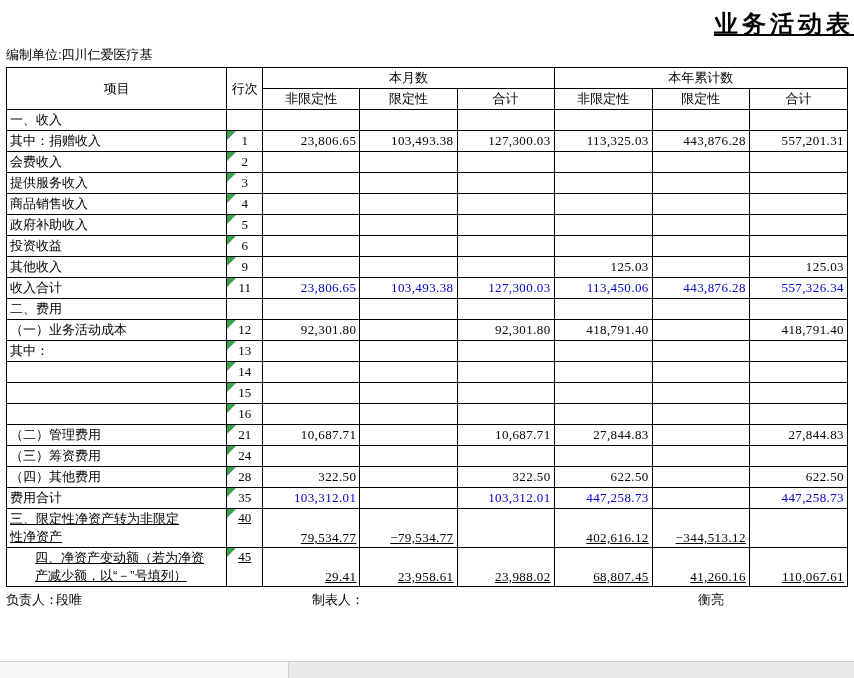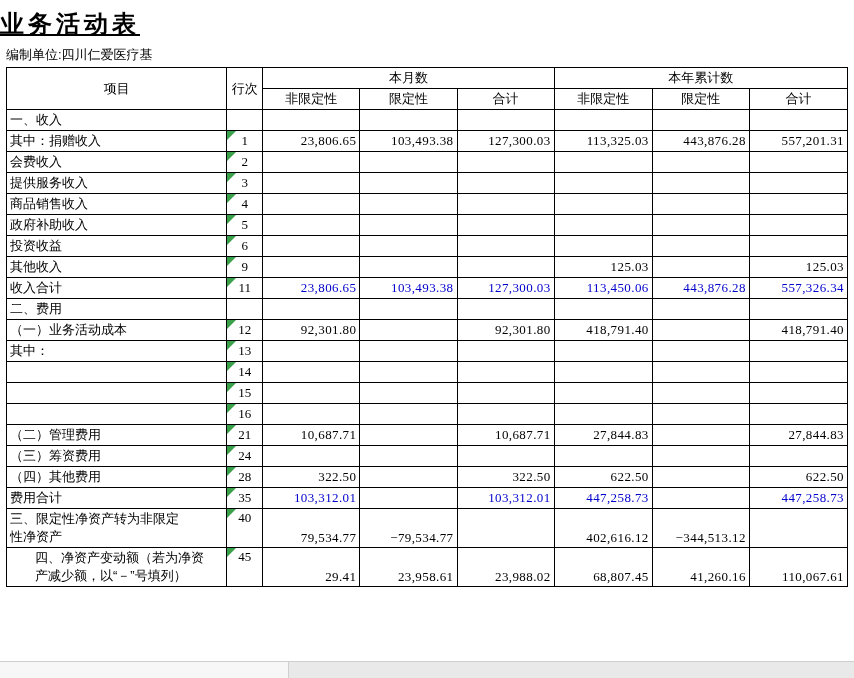--- a/index.html
+++ b/index.html
@@ -15,21 +15,21 @@
     color: #000000;
     overflow: hidden;
   }
   .page {
     position: relative;
     width: 854px;
     height: 678px;
     box-sizing: border-box;
   }
   .title {
-    text-align: left;
+    text-align: right;
     font-size: 24px;
     font-weight: bold;
     letter-spacing: 4px;
     padding-top: 8px;
     padding-bottom: 6px;
     text-decoration: underline;
     font-family: "Liberation Serif", serif;
   }
   .subheader {
     display: flex;
@@ -97,21 +97,21 @@
     position: absolute;
     left: 0;
     top: 0;
     width: 0;
     height: 0;
     border-top: 9px solid #3ba14a;
     border-right: 9px solid transparent;
   }
   .indent1 { padding-left: 18px; font-family: Liberation Serif, serif; }
   .indent2 { padding-left: 36px; }
-  .tall { height: 42px; }
+  .tall { height: 42px; text-decoration: underline; }
   .vtop { vertical-align: top; }
   .vbot { vertical-align: bottom; }
   .footer {
     display: flex;
     padding: 4px 6px 0 6px;
     font-size: 13px;
   }
   .f-left { width: 300px; }
   .f-mid { flex: 1; text-align: left; padding-left: 230px;}
   .f-name { width: 150px; }
@@ -377,20 +377,26 @@
           <td class="num tall vbot">29.41</td>
           <td class="num tall vbot">23,958.61</td>
           <td class="num tall vbot">23,988.02</td>
           <td class="num tall vbot">68,807.45</td>
           <td class="num tall vbot">41,260.16</td>
           <td class="num tall vbot">110,067.61</td>
         </tr>
       </tbody>
   </table>
 
+  <div class="footer">
+    <div class="f-left">负责人：</div>
+    <div class="f-left" style="width:auto;margin-left:-250px;">段唯</div>
+    <div class="f-mid">制表人：</div>
+    <div class="f-name">衡亮</div>
+  </div>
 
   <div class="bottom-bar">
     <div class="seg" style="left:0;width:48px;"></div>
     <div class="seg" style="left:48px;width:120px;"></div>
     <div class="seg" style="left:168px;width:120px;"></div>
   </div>
 
 </div>
 
 </body></html>

